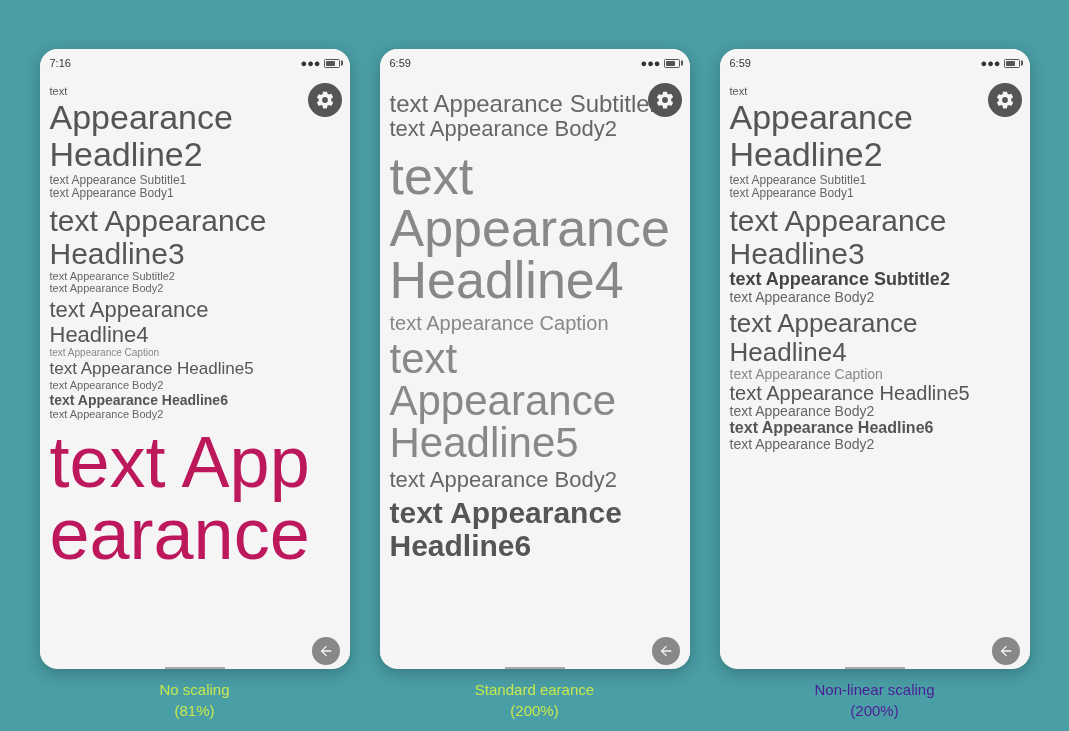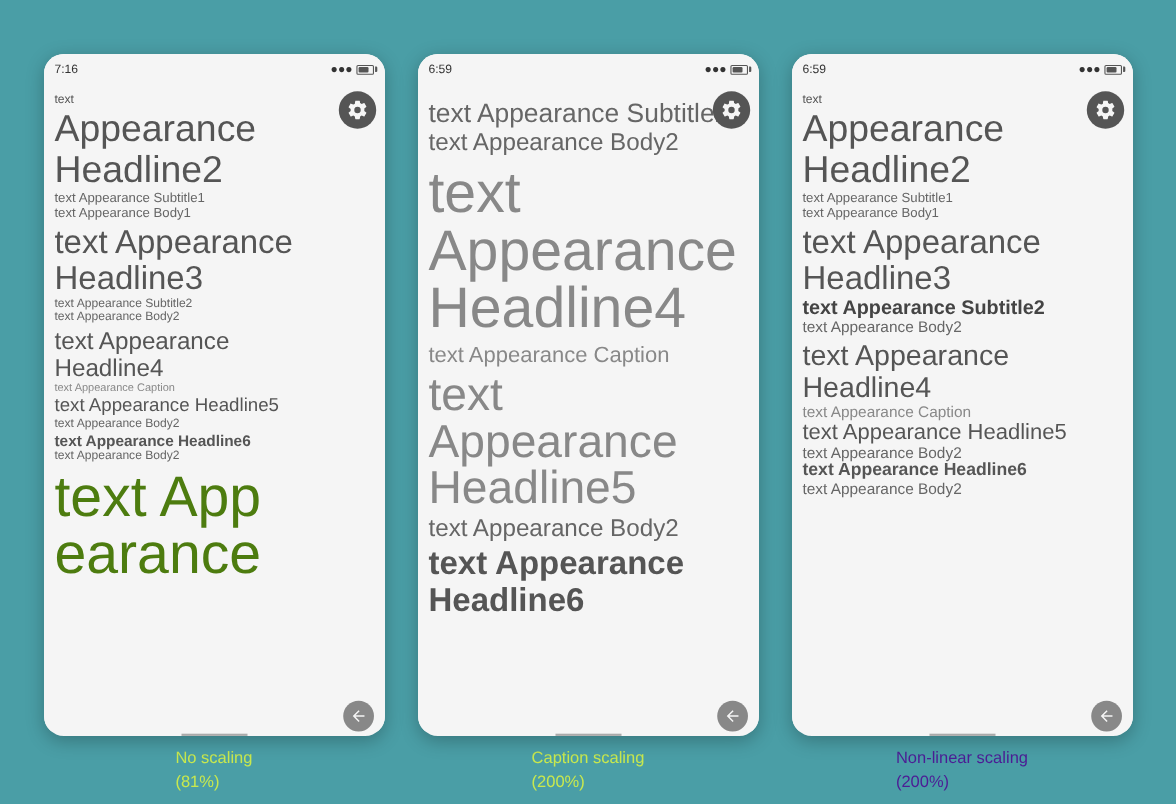--- a/index.html
+++ b/index.html
@@ -27,20 +27,21 @@
     .phone-wrapper {
       display: flex;
       flex-direction: column;
       align-items: center;
       gap: 10px;
       margin-top: 39px;
     }
 
     .phone-label {
       font-size: 15px;
+      text-align: center;
       line-height: 1.4;
     }
 
     .phone-frame {
       width: 310px;
       height: 620px;
       background: #f5f5f5;
       border-radius: 18px;
       box-shadow: 0 4px 16px rgba(0,0,0,0.25);
       overflow: hidden;
@@ -180,21 +181,21 @@
     .phone1 .body1-a { font-size: 12px; color: #666; }
     .phone1 .headline3 { font-size: 30px; font-weight: 400; color: #555; margin-top: 4px; }
     .phone1 .subtitle2 { font-size: 11px; color: #666; }
     .phone1 .body2-a { font-size: 11px; color: #666; }
     .phone1 .headline4 { font-size: 22px; font-weight: 400; color: #555; margin-top: 4px; }
     .phone1 .caption { font-size: 10px; color: #888; }
     .phone1 .headline5 { font-size: 17px; font-weight: 400; color: #555; margin-top: 2px; }
     .phone1 .body2-b { font-size: 11px; color: #666; }
     .phone1 .headline6 { font-size: 14px; font-weight: 700; color: #555; margin-top: 2px; }
     .phone1 .body2-c { font-size: 11px; color: #666; }
-    .phone1 .big-text { font-size: 52px; font-weight: 200; color: #4d7c0f; line-height: 1; margin-top: 6px; }
+    .phone1 .big-text { font-size: 72px; font-weight: 200; color: #be185d; line-height: 1; margin-top: 6px; }
 
     
     .phone2 .headline2-big { font-size: 66px; font-weight: 300; color: #888; line-height: 1; }
     .phone2 .subtitle2-big { font-size: 24px; color: #666; margin-top: 6px; }
     .phone2 .body2-big { font-size: 22px; color: #666; }
     .phone2 .headline4-big { font-size: 52px; font-weight: 300; color: #888; margin-top: 8px; line-height: 1; }
     .phone2 .caption-big { font-size: 20px; color: #888; margin-top: 6px; }
     .phone2 .headline5-big { font-size: 42px; font-weight: 300; color: #888; margin-top: 4px; line-height: 1; }
     .phone2 .body2-big2 { font-size: 22px; color: #666; margin-top: 4px; }
     .phone2 .headline6-big { font-size: 30px; font-weight: 700; color: #555; margin-top: 4px; }
@@ -306,21 +307,21 @@
       <div class="phone-bottom-bar">
         <div class="back-btn">
           <svg class="back-icon" viewBox="0 0 24 24" fill="white">
             <path d="M20 11H7.83l5.59-5.59L12 4l-8 8 8 8 1.41-1.41L7.83 13H20v-2z"></path>
           </svg>
         </div>
       </div>
       <div class="bottom-line"></div>
     </div>
     <div class="phone-label" style="color:#c8e84e;">
-      <div>Caption scaling</div>
+      <div>Standard earance</div>
       <div>(200%)</div>
     </div>
   </div>
 
   <div class="phone-wrapper">
     <div class="phone-frame phone3">
       <div class="status-bar">
         <span class="status-bar-left">6:59</span>
         <div class="status-bar-right">
           <span>●●●</span>

